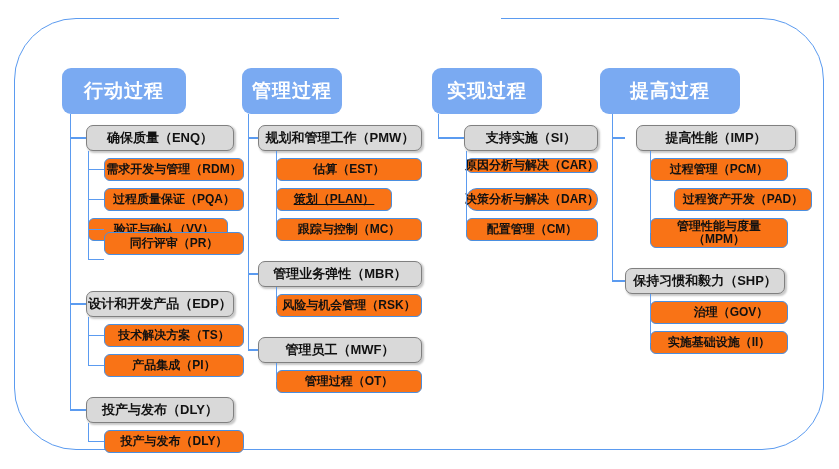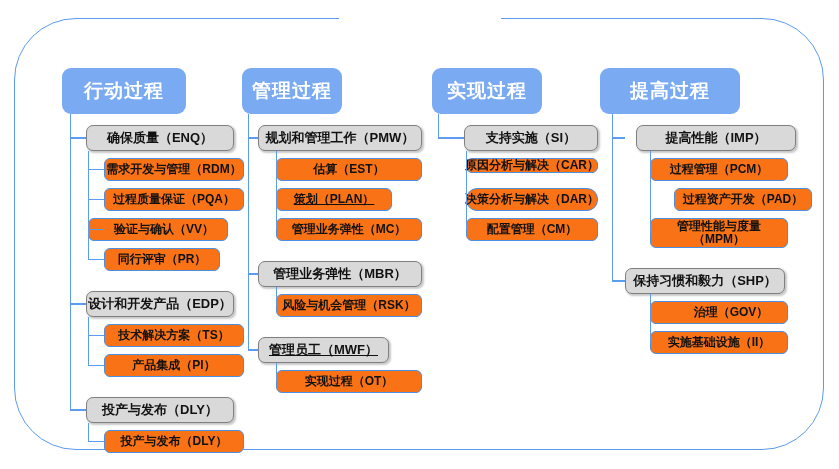--- a/index.html
+++ b/index.html
@@ -96,21 +96,21 @@
   <div id="tree">
       <div class="col-head" style="left: 62px; top: 68px; width: 124px;">行动过程</div>
       <div class="gbox" style="left: 86px; top: 125px; width: 148px;">确保质量（ENQ）</div>
       <div class="hline" style="left: 70px; top: 137.3px; width: 16px;"></div>
       <div class="lbox" style="left: 104px; top: 158px; width: 140px; height: 23px;">需求开发与管理（RDM）</div>
       <div class="hline" style="left: 88px; top: 168.8px; width: 16px;"></div>
       <div class="lbox" style="left: 104px; top: 188px; width: 140px; height: 23px;">过程质量保证（PQA）</div>
       <div class="hline" style="left: 88px; top: 198.8px; width: 16px;"></div>
       <div class="lbox" style="left: 88px; top: 218px; width: 140px; height: 23px; padding-left: 12px;">验证与确认（VV）</div>
       <div class="hline" style="left: 88px; top: 228.8px; width: 16px;"></div>
-      <div class="lbox" style="left: 104px; top: 248px; width: 116px; height: 23px;">同行评审（PR）</div>
+      <div class="lbox" style="left: 104px; top: 232px; width: 140px; height: 23px;">同行评审（PR）</div>
       <div class="hline" style="left: 88px; top: 258.8px; width: 16px;"></div>
       <div class="vline" style="left: 88px; top: 151px; height: 108.5px;"></div>
       <div class="gbox" style="left: 86px; top: 291px; width: 148px;">设计和开发产品（EDP）</div>
       <div class="hline" style="left: 70px; top: 303.3px; width: 16px;"></div>
       <div class="lbox" style="left: 104px; top: 324px; width: 140px; height: 23px;">技术解决方案（TS）</div>
       <div class="hline" style="left: 88px; top: 334.8px; width: 16px;"></div>
       <div class="lbox" style="left: 104px; top: 354px; width: 140px; height: 23px;">产品集成（PI）</div>
       <div class="hline" style="left: 88px; top: 364.8px; width: 16px;"></div>
       <div class="vline" style="left: 88px; top: 317px; height: 48.5px;"></div>
       <div class="gbox" style="left: 86px; top: 397px; width: 148px;">投产与发布（DLY）</div>
@@ -119,31 +119,31 @@
       <div class="hline" style="left: 88px; top: 440.8px; width: 16px;"></div>
       <div class="vline" style="left: 88px; top: 423px; height: 18.5px;"></div>
       <div class="vline" style="left: 70px; top: 114px; height: 296px;"></div>
       <div class="col-head" style="left: 242px; top: 68px; width: 100px;">管理过程</div>
       <div class="gbox" style="left: 258px; top: 125px; width: 164px;">规划和管理工作（PMW）</div>
       <div class="hline" style="left: 248px; top: 137.3px; width: 10px;"></div>
       <div class="lbox" style="left: 276px; top: 158px; width: 146px; height: 23px;">估算（EST）</div>
       <div class="hline" style="left: 276px; top: 168.8px; width: 0px;"></div>
       <div class="lbox" style="left: 276px; top: 188px; width: 116px; height: 23px; text-decoration: underline;">策划（PLAN）</div>
       <div class="hline" style="left: 276px; top: 198.8px; width: 0px;"></div>
-      <div class="lbox" style="left: 276px; top: 218px; width: 146px; height: 23px;">管理业务弹性（MC）</div>
+      <div class="lbox" style="left: 276px; top: 218px; width: 146px; height: 23px;">跟踪与控制（MC）</div>
       <div class="hline" style="left: 276px; top: 228.8px; width: 0px;"></div>
       <div class="vline" style="left: 276px; top: 151px; height: 78.5px;"></div>
       <div class="gbox" style="left: 258px; top: 261px; width: 164px;">管理业务弹性（MBR）</div>
       <div class="hline" style="left: 248px; top: 273.3px; width: 10px;"></div>
       <div class="lbox" style="left: 276px; top: 294px; width: 146px; height: 23px;">风险与机会管理（RSK）</div>
       <div class="hline" style="left: 276px; top: 304.8px; width: 0px;"></div>
       <div class="vline" style="left: 276px; top: 287px; height: 18.5px;"></div>
-      <div class="gbox" style="left: 258px; top: 337px; width: 131px; text-decoration: underline;">管理员工（MWF）</div>
+      <div class="gbox" style="left: 258px; top: 337px; width: 164px;">管理员工（MWF）</div>
       <div class="hline" style="left: 248px; top: 349.3px; width: 10px;"></div>
-      <div class="lbox" style="left: 276px; top: 370px; width: 146px; height: 23px;">实现过程（OT）</div>
+      <div class="lbox" style="left: 276px; top: 370px; width: 146px; height: 23px;">管理过程（OT）</div>
       <div class="hline" style="left: 276px; top: 380.8px; width: 0px;"></div>
       <div class="vline" style="left: 276px; top: 363px; height: 18.5px;"></div>
       <div class="vline" style="left: 248px; top: 114px; height: 236px;"></div>
       <div class="col-head" style="left: 432px; top: 68px; width: 110px;">实现过程</div>
       <div class="gbox" style="left: 464px; top: 125px; width: 134px;">支持实施（SI）</div>
       <div class="hline" style="left: 438px; top: 137.3px; width: 26px;"></div>
       <div class="lbox" style="left: 466px; top: 158px; width: 132px; height: 15px;">原因分析与解决（CAR）</div>
       <div class="hline" style="left: 466px; top: 168.8px; width: 0px;"></div>
       <div class="lbox" style="left: 466px; top: 188px; width: 132px; height: 23px; border-radius: 11px;">决策分析与解决（DAR）</div>
       <div class="hline" style="left: 466px; top: 198.8px; width: 0px;"></div>

